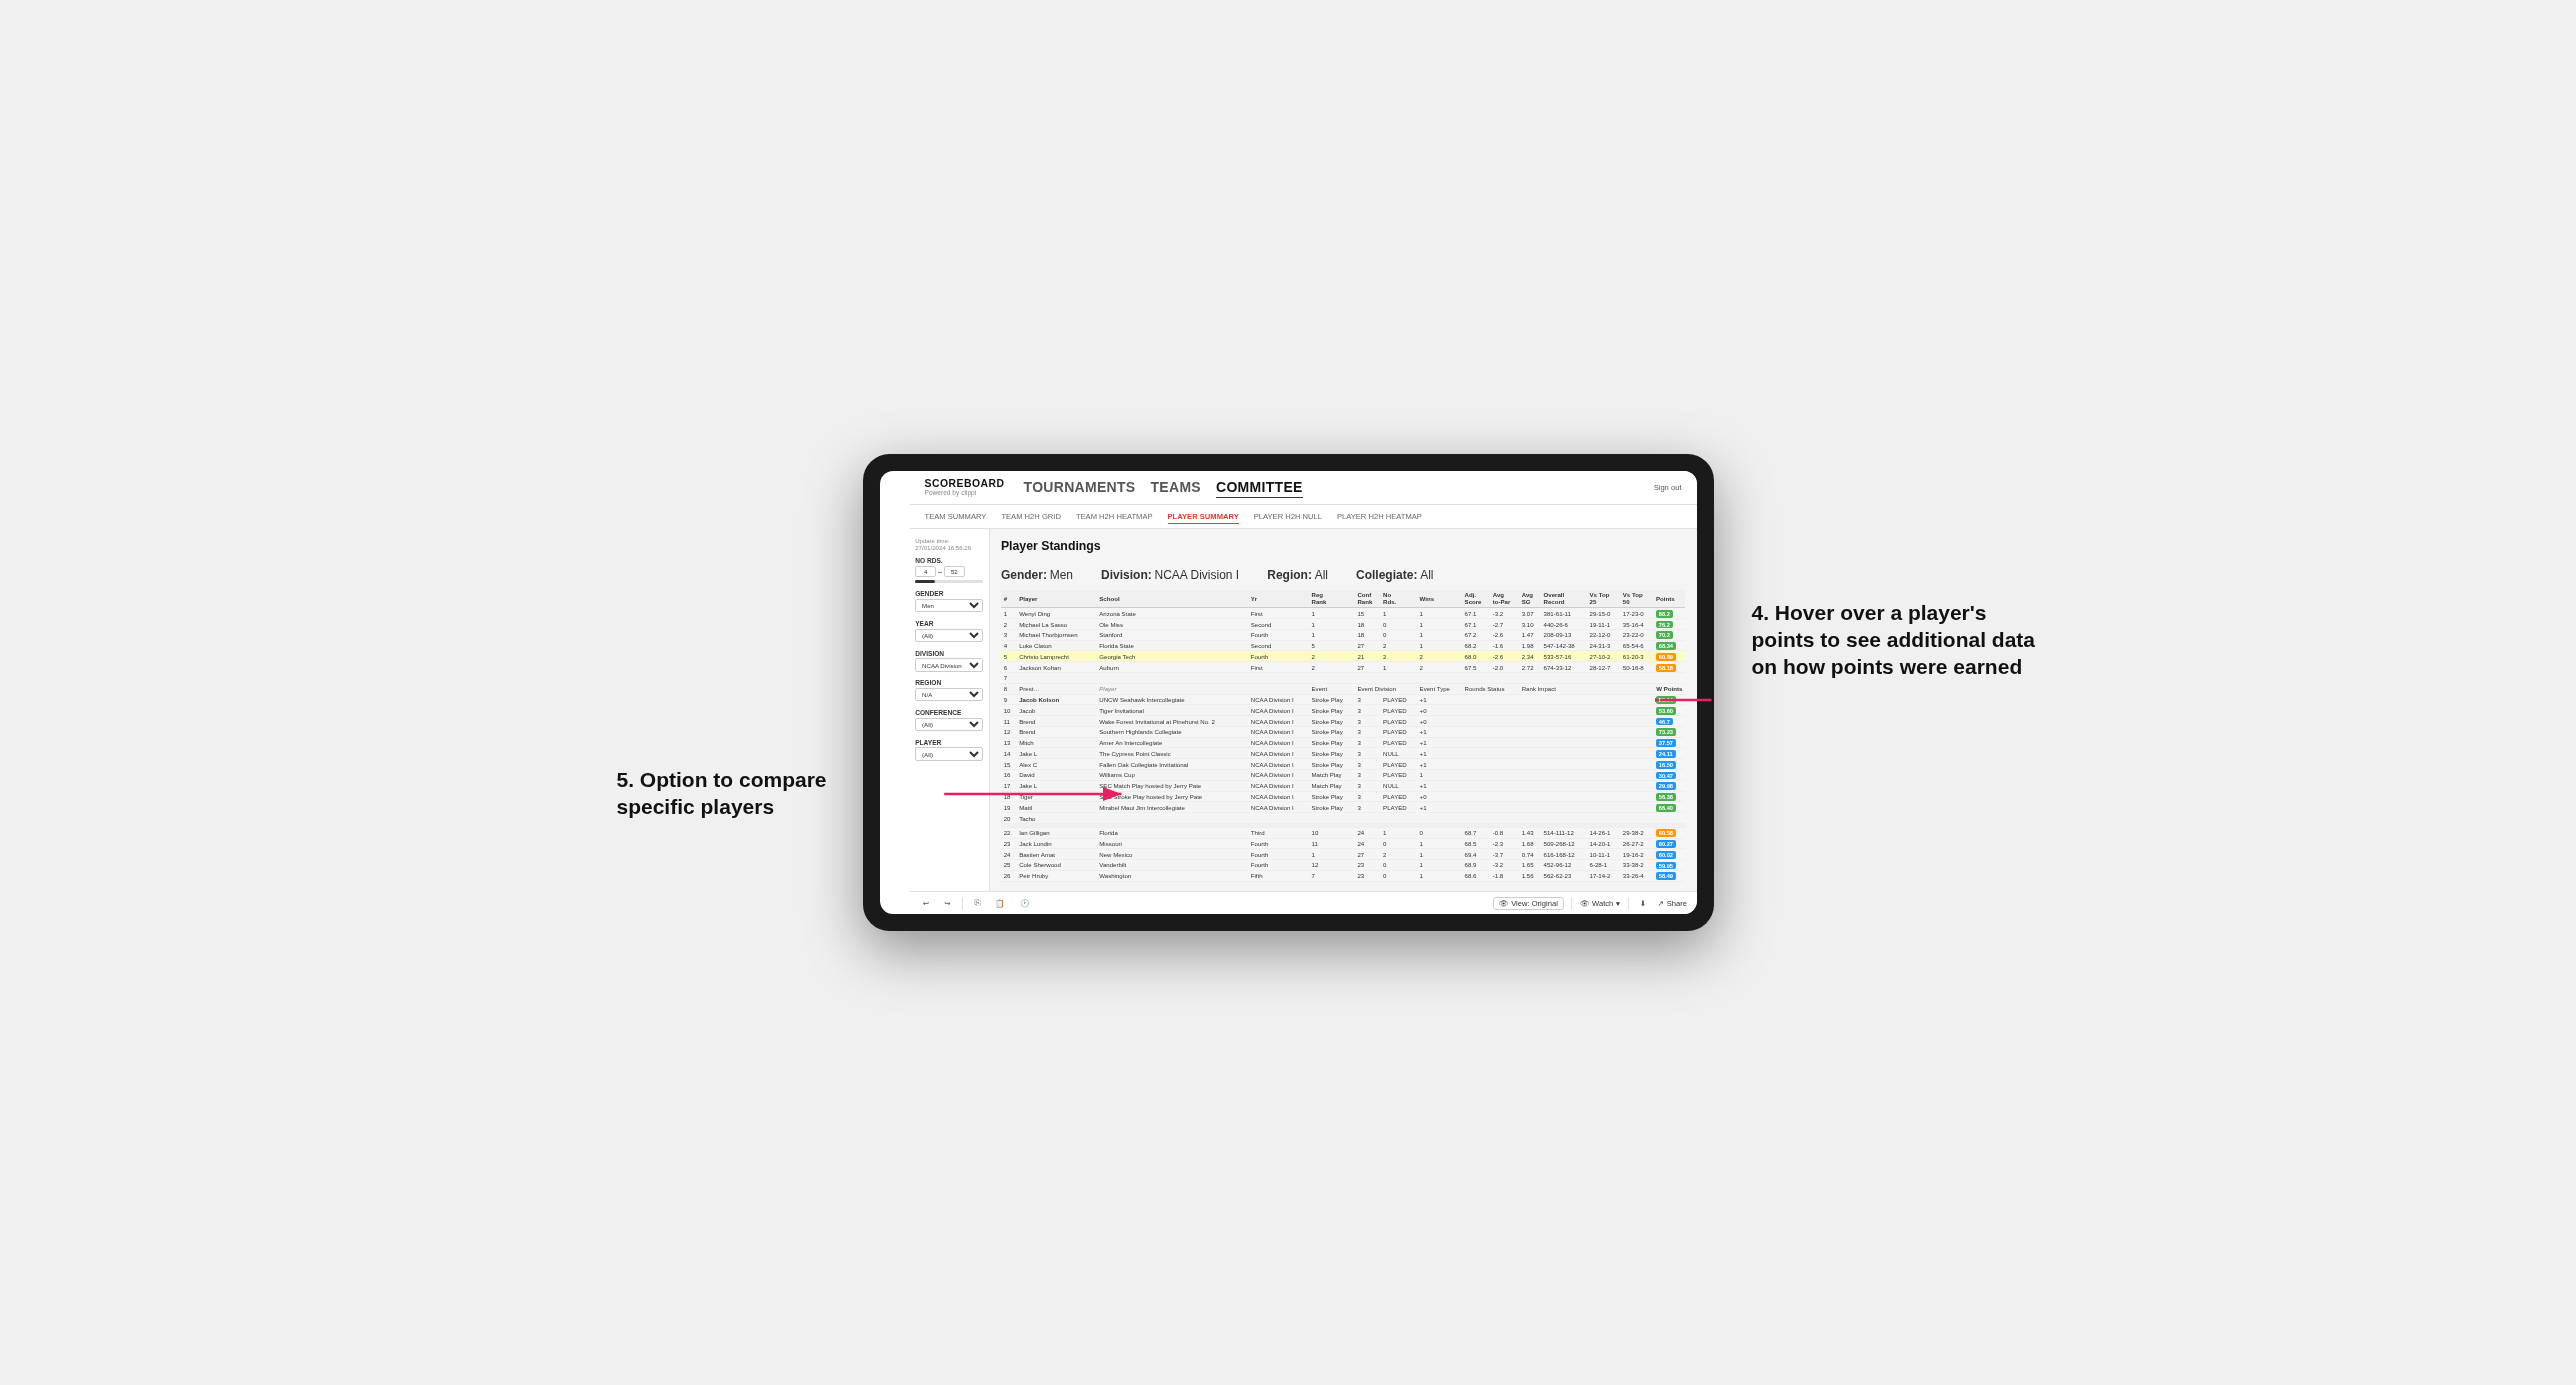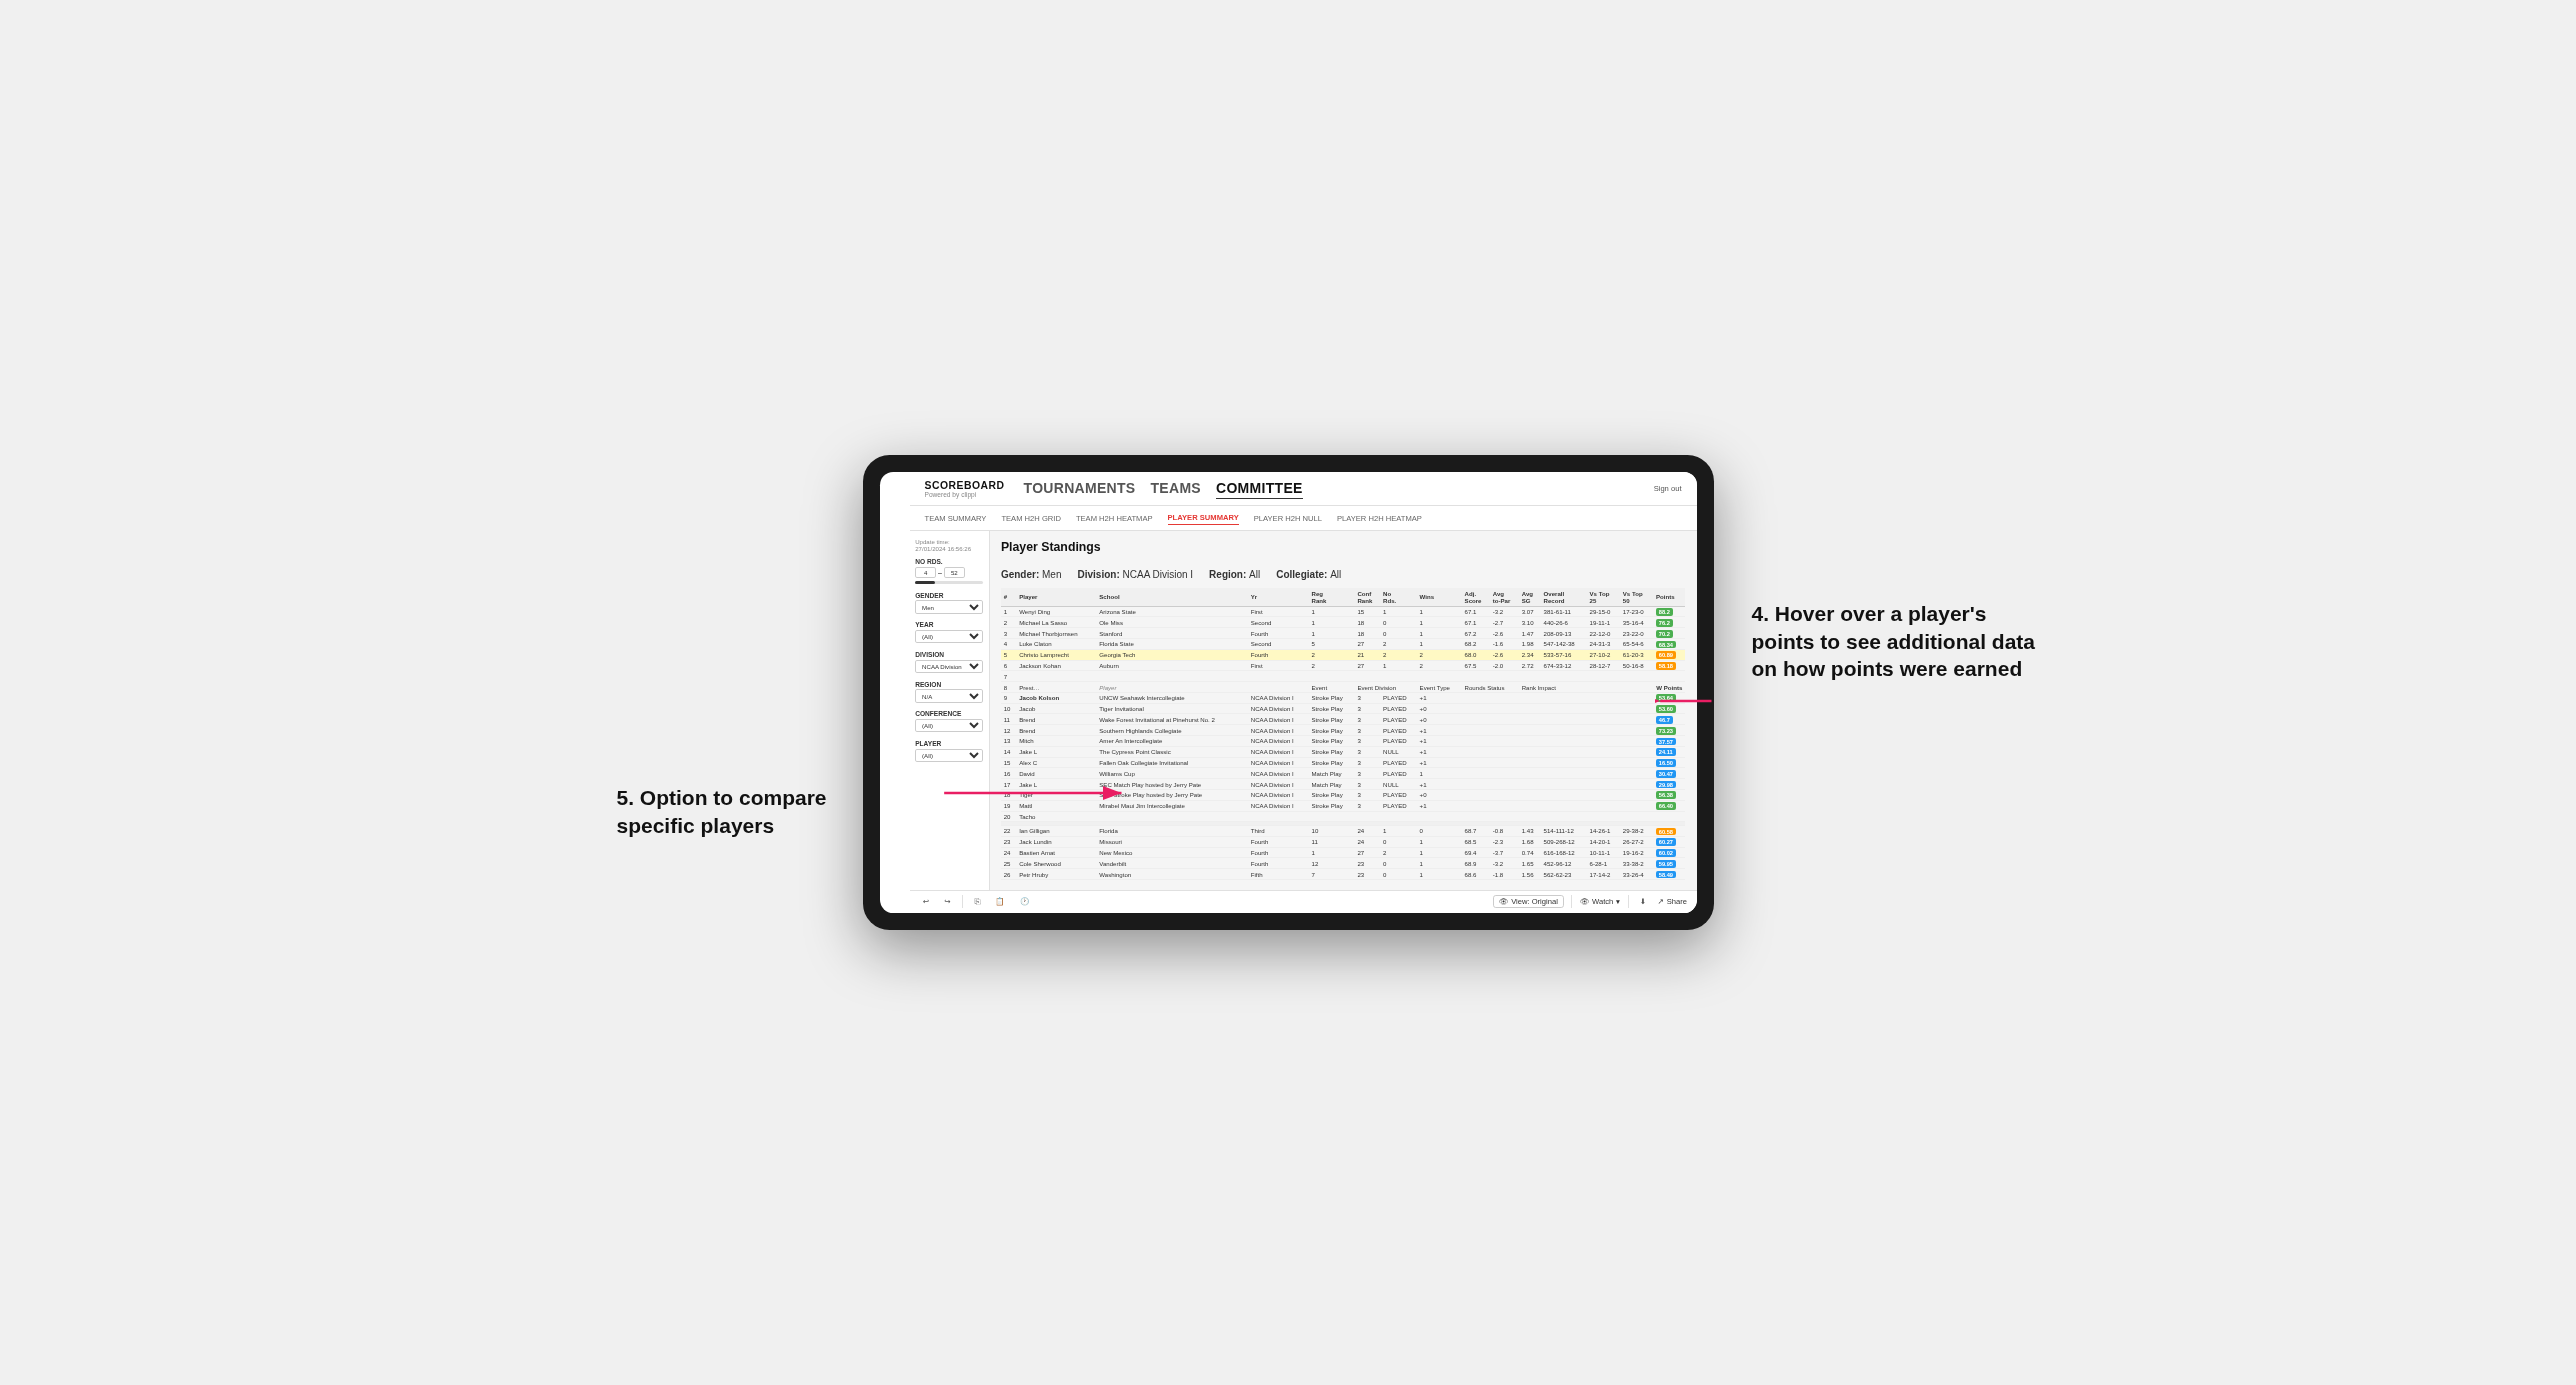--- a/index.html
+++ b/index.html
@@ -203,22 +203,22 @@
 
     .player-standings-title {
       font-size: 12.3px;
       font-weight: 700;
       color: #111;
       margin-bottom: 15px;
     }
 
     .filters-row {
       display: flex;
-      gap: 16px;
-      font-size: 10px;
+      gap: 28px;
+      font-size: 12px;
       color: #333;
       margin-bottom: 7.6px;
       flex-wrap: wrap;
     }
 
     .filter-item {
       display: flex;
       align-items: center;
       gap: 2.8px;
     }
@@ -336,21 +336,21 @@
     }
 
     .annotation-right {
       right: -322px;
       top: 145px;
       width: 284px;
     }
 
     .annotation-left {
       left: -246px;
-      bottom: 91px;
+      bottom: 111px;
       width: 227px;
     }
 
     
     .arrow-svg {
       position: absolute;
     }
 
     .highlighted-row td {
       background: #fff9c4 !important;

